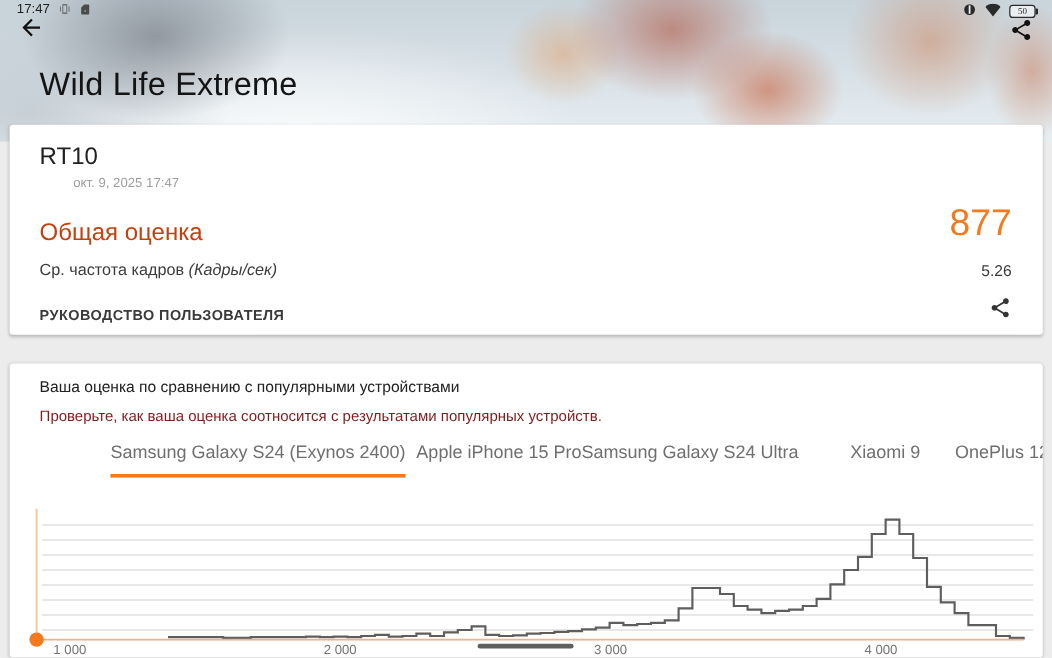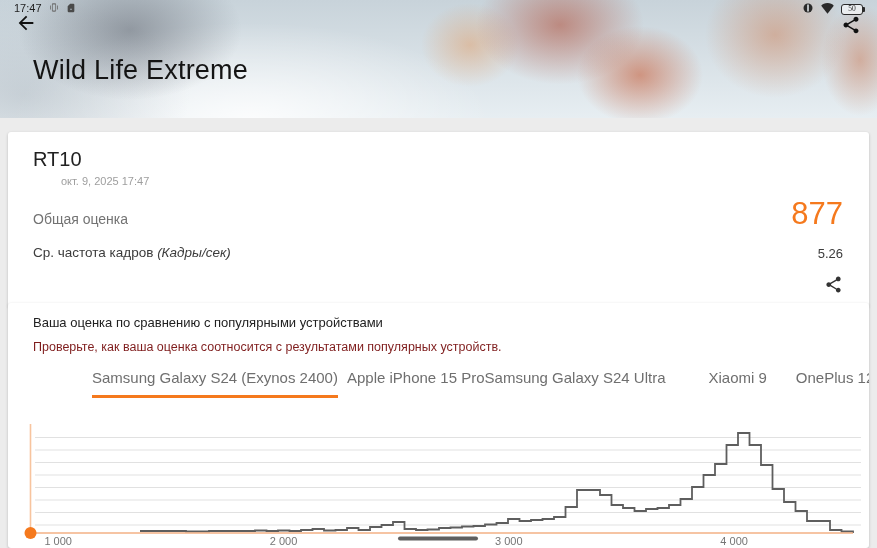--- a/index.html
+++ b/index.html
@@ -29,26 +29,26 @@
   .battery .shell{width:22px;height:11px;border:1.4px solid #2a2a2a;border-radius:3px;
     font-size:7.5px;line-height:8px;color:#2a2a2a;display:flex;align-items:center;justify-content:center;background:rgba(255,255,255,.6);}
   .battery .nub{width:2px;height:5px;background:#2a2a2a;border-radius:0 1px 1px 0;}
   .back-btn{position:absolute;left:15px;top:12px;width:22px;height:22px;color:#111;cursor:pointer;}
   .header-share{position:absolute;right:16px;top:15px;width:20px;height:20px;color:#111;cursor:pointer;}
   .header-title{position:absolute;left:33px;top:55px;font-size:27px;font-weight:500;color:#141414;letter-spacing:.2px;}
 
   
   .card{position:absolute;left:8px;width:861px;background:#fff;border-radius:3px;
     box-shadow:0 1px 3px rgba(0,0,0,.22);}
-  .card1{top:132px;height:175px;}
+  .card1{top:104px;height:175px;}
   .card2{top:303px;height:245px;overflow:hidden;}
 
   .device-name{position:absolute;left:25px;top:16px;font-size:20px;color:#212121;}
   .run-date{position:absolute;left:25px;top:43px;font-size:11px;color:#9e9e9e;margin-left:28px;}
-  .score-label{position:absolute;left:25px;top:79px;font-size:14px;color:#737373;text-align:right;}
+  .score-label{position:absolute;left:25px;top:79px;font-size:20px;color:#c2410c;text-align:right;}
   .score-value{position:absolute;right:26px;top:64px;font-size:31px;color:var(--accent);}
   .fps-label{position:absolute;left:25px;top:113px;font-size:13.5px;color:#3c3c3c;}
   .fps-label i{text-align:right;}
   .fps-value{position:absolute;right:26px;top:114px;font-size:13px;color:#3c3c3c;}
   .guide-label{position:absolute;left:25px;top:152px;font-size:12px;font-weight:600;letter-spacing:.4px;color:#3a3a3a;cursor:pointer;}
   .card-share{position:absolute;right:26px;top:143px;width:19px;height:19px;color:#333;cursor:pointer;}
 
   .cmp-title{position:absolute;left:25px;top:12px;font-size:13px;color:#212121;}
   .cmp-subtitle{position:absolute;left:25px;top:37px;font-size:12.5px;color:#7f1d1d;}
 
@@ -118,20 +118,21 @@
 <div class="card card1">
   <div class="device-name">RT10</div>
   <div class="run-date">окт. 9, 2025 17:47</div>
 
   <div class="score-label">Общая оценка</div>
   <div class="score-value">877</div>
 
   <div class="fps-label"><span>Ср. частота кадров </span><i>(Кадры/сек)</i></div>
   <div class="fps-value">5.26</div>
 
+  <div class="guide-label">РУКОВОДСТВО ПОЛЬЗОВАТЕЛЯ</div>
   <div class="card-share">
     <svg width="19" height="19" viewBox="0 0 24 24" fill="currentColor">
         <path d="M18 16.1c-.8 0-1.5.3-2 .8l-7.1-4.2c0-.2.1-.4.1-.7 0-.3 0-.5-.1-.7L16 7.2c.5.5 1.2.8 2 .8 1.7 0 3-1.3 3-3s-1.3-3-3-3-3 1.3-3 3c0 .3 0 .5.1.7L8 9.9C7.5 9.4 6.8 9 6 9c-1.7 0-3 1.4-3 3s1.3 3 3 3c.8 0 1.5-.3 2-.8l7.1 4.2c-.1.2-.1.4-.1.6 0 1.6 1.3 3 3 3s3-1.4 3-3-1.3-2.9-3-2.9z"></path>
       </svg>
   </div>
 </div>
 
 <div class="card card2">
   <div class="cmp-title">Ваша оценка по сравнению с популярными устройствами</div>
   <div class="cmp-subtitle">Проверьте, как ваша оценка соотносится с результатами популярных устройств.</div>

